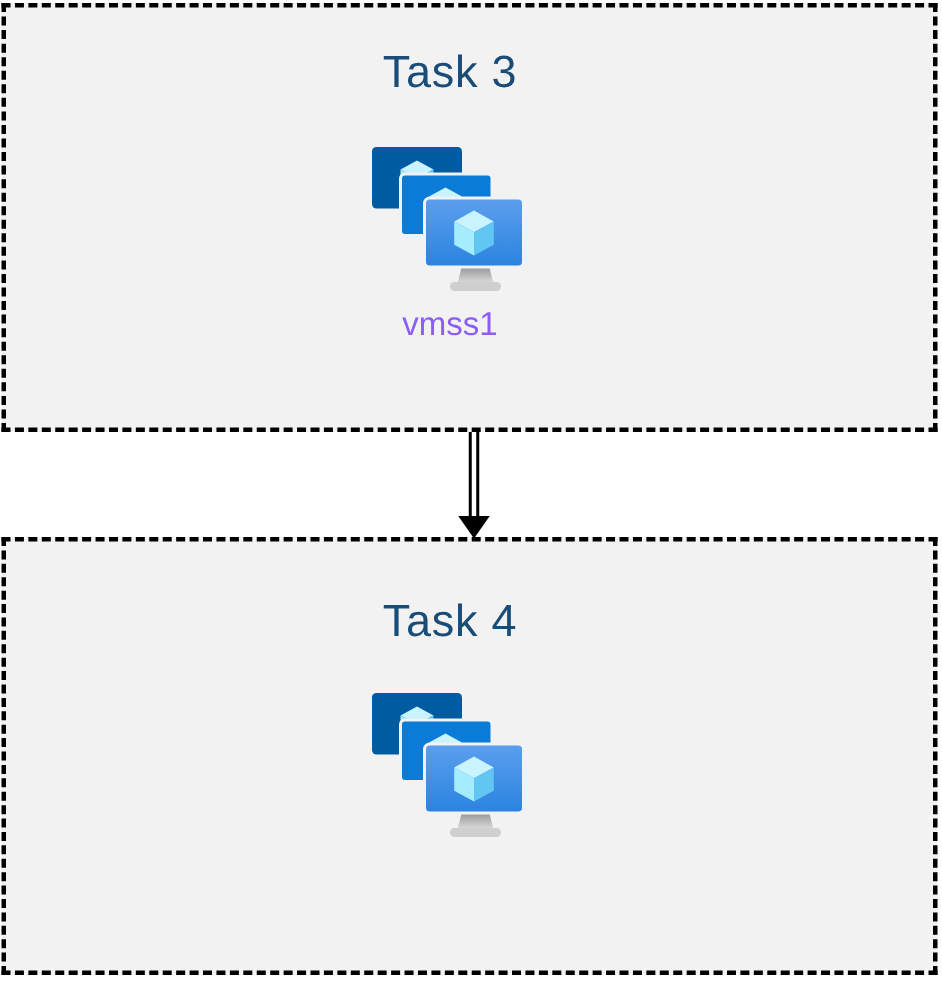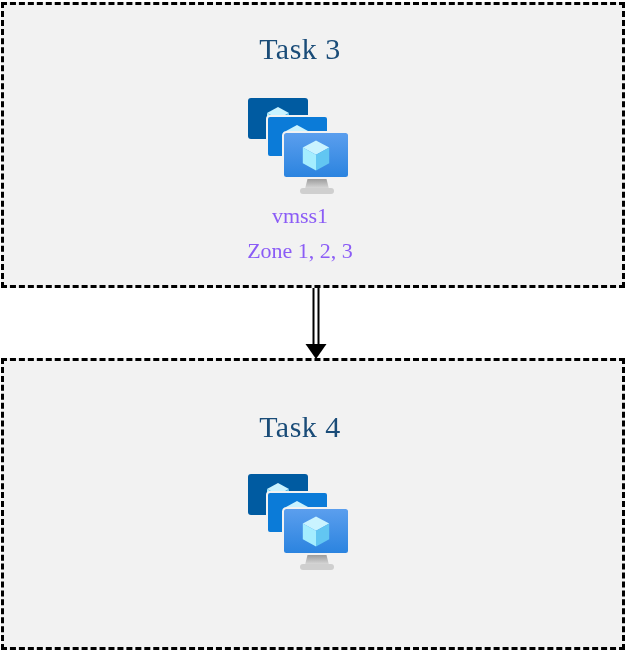--- a/index.html
+++ b/index.html
@@ -23,30 +23,29 @@
     border: 3px dashed #000000;
   }
   .box-top { top: 2px; height: 286px; }
   .box-bottom { top: 358px; height: 292px; }
   .box-content {
     height: 100%;
     display: flex;
     flex-direction: column;
     align-items: center;
     padding-right: 26px; 
-    font-family: Liberation Serif, serif;
   }
   .box-title {
     font-size: 30px;
     line-height: 36px;
     color: #1a4c78;
     letter-spacing: 0.5px;
   }
   .box-top .box-title { margin-top: 26px; }
-  .box-bottom .box-title { margin-top: 48px; }
+  .box-bottom .box-title { margin-top: 36px; }
   .icon-wrap { line-height: 0; }
   .box-top .icon-wrap { margin-top: 30px; }
   .box-bottom .icon-wrap { margin-top: 28px; }
   .caption {
     font-size: 22px;
     line-height: 35px;
     color: #8b5cf6;
   }
   .box-top .caption-first { margin-top: 3px; }
   .box-bottom .caption-first { margin-top: 22px; }
@@ -90,21 +89,20 @@
         <rect x="53" y="91" width="34" height="6" rx="3" fill="#cfcfcf"></rect>
         <rect x="36" y="35" width="66" height="46" rx="3.5" stroke="#f2f2f2" stroke-width="2" fill="url(#g1front)"></rect>
         <g transform="translate(69,59) scale(1.2)">
           <path d="M0,-13 L11,-7 L0,-1 L-11,-7 Z" fill="#c9f3ff"></path>
           <path d="M-11,-7 L0,-1 L0,12 L-11,6 Z" fill="#a4edff"></path>
           <path d="M0,-1 L11,-7 L11,6 L0,12 Z" fill="#62c6f2"></path>
         </g>
       </svg>
     </div>
     <div class="caption caption-first">vmss1</div>
-    <div class="caption">Zone 1, 2, 3</div>
   </div>
 </div>
 
 <svg class="arrow" width="26" height="72" viewBox="0 0 26 72">
   <line x1="10.5" y1="0" x2="10.5" y2="57" stroke-width="2" stroke="#000000"></line>
   <line x1="15.5" y1="0" x2="15.5" y2="57" stroke-width="2" stroke="#000000"></line>
   <path d="M13,71 L2.5,56 L23.5,56 Z" fill="#000000"></path>
 </svg>
 
 <div class="task-box box-bottom">

